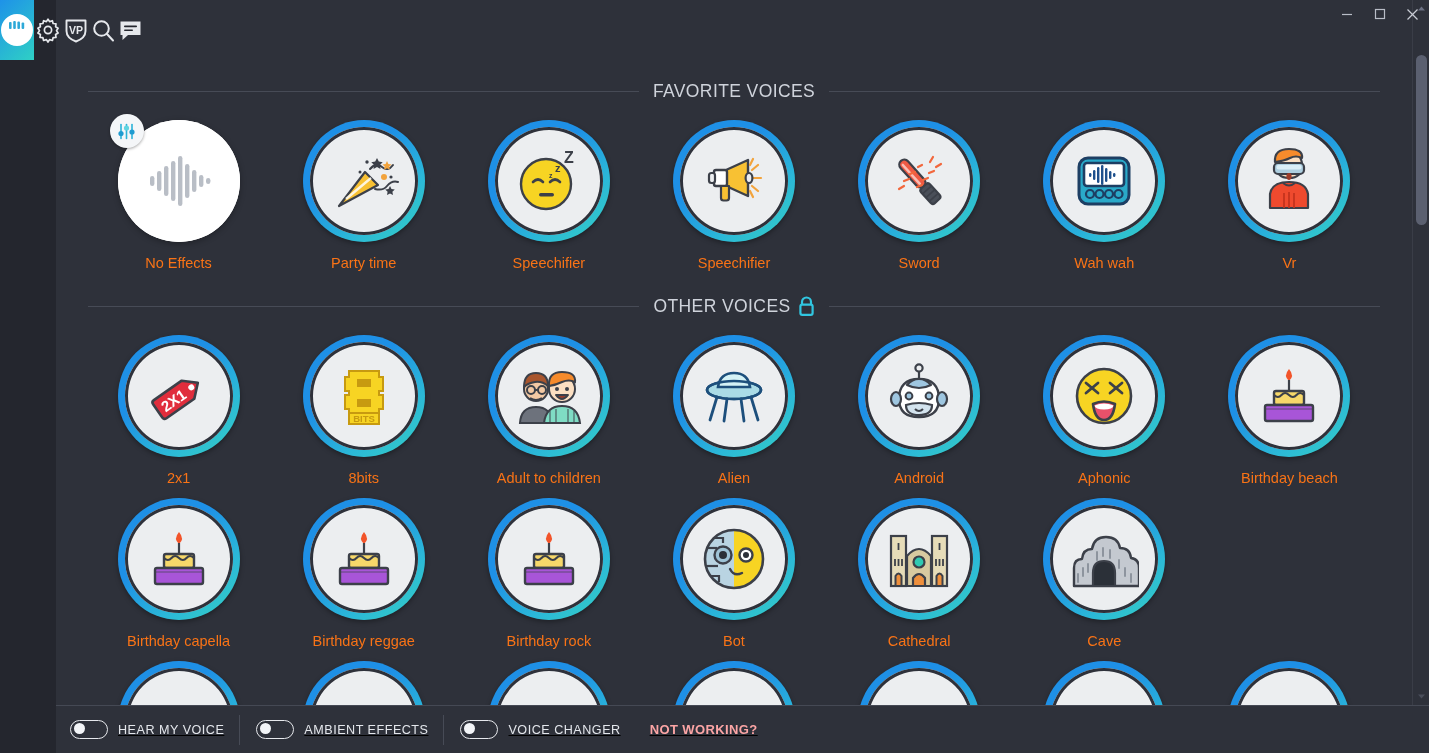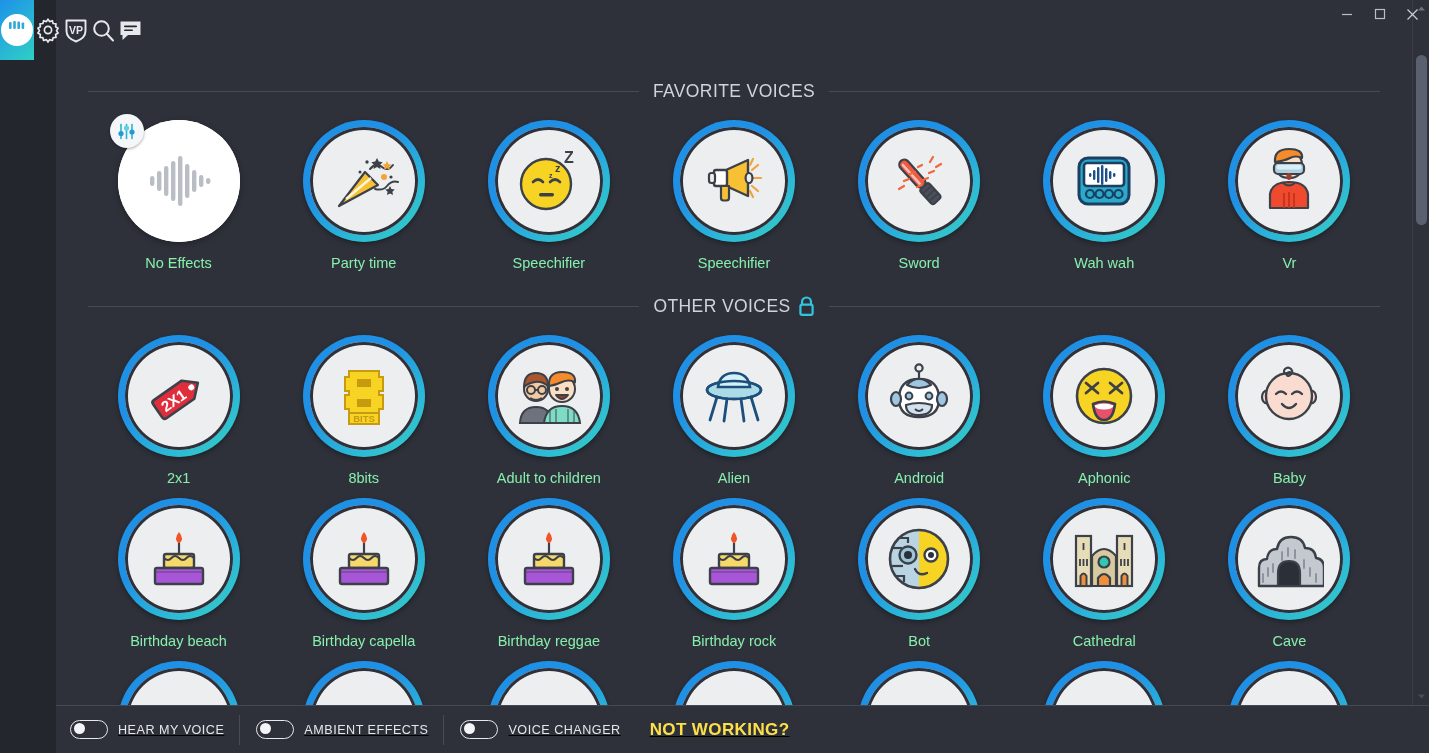--- a/index.html
+++ b/index.html
@@ -134,21 +134,21 @@
     border-radius: 50%;
     background: #f4f6f8;
     box-shadow: 0 1px 3px rgba(0,0,0,0.35);
     display: flex; align-items: center; justify-content: center;
   }
   .badge svg { width: 21px; height: 21px; display: block; }
 
   .voice-label {
     margin-top: 13px;
     font-size: 14.5px;
-    color: #86efac;
+    color: #f97316;
     text-align: center;
     white-space: nowrap;
   }
 
   
   #scrollbar {
     position: absolute; top: 0; right: 0;
     width: 17px; height: 705px;
     background: #2e313a;
     border-left: 1px solid #3a3d47;
@@ -200,23 +200,23 @@
     border-radius: 50%;
     background: #f2f4f7;
   }
   .toggle-label {
     font-size: 12.6px;
     letter-spacing: 0.5px;
     color: #e4e7ec;
     white-space: nowrap;
   }
   #not-working {
-    font-size: 17px;
+    font-size: 13px;
     letter-spacing: 0.4px;
-    color: #fde047;
+    color: #fca5a5;
     font-weight: bold;
     margin-left: 14px;
     cursor: pointer;
     white-space: nowrap;
   }
   .clip-row { overflow: hidden; }
 </style>
 </head>
 <body>
 
@@ -614,36 +614,20 @@
                     <line x1="53" y1="22" x2="41" y2="32"></line>
               </g>
               <path d="M24 43 q11-5 22 0 q-2 16-11 16 q-9 0-11-16 z" fill="#e8516a" stroke="#3c4049" stroke-width="2.6" stroke-linejoin="round"></path>
               <path d="M25.5 44.5 q9.5-4 19 0 q-.6 4-9.5 4 q-8.9 0-9.5-4 z" fill="#ffffff"></path>
             </svg>
           </div>
             </div>
           <div class="voice-label">Aphonic</div>
         </div>
 
-        <div class="voice-cell">
-          <div class="tile">
-              <div class="inner">
-            <svg class="art" viewBox="0 0 70 70">
-              <ellipse cx="13" cy="36" rx="5" ry="6.5" fill="#fadbd0" stroke="#3c4049" stroke-width="2.2"></ellipse>
-              <ellipse cx="57" cy="36" rx="5" ry="6.5" fill="#fadbd0" stroke="#3c4049" stroke-width="2.2"></ellipse>
-              <circle cx="35" cy="35" r="23" fill="#fadbd0" stroke="#3c4049" stroke-width="2.4"></circle>
-              <path d="M33 14 q-5-3-2-6 q3-3 6 0 q3 3 -1 6 q-3 2-3-0 q0-3 3-3" fill="none" stroke="#3c4049" stroke-width="2.2" stroke-linecap="round"></path>
-              <path d="M22 33 q5-5 10 0" fill="none" stroke="#3c4049" stroke-width="2.4" stroke-linecap="round"></path>
-              <path d="M38 33 q5-5 10 0" fill="none" stroke="#3c4049" stroke-width="2.4" stroke-linecap="round"></path>
-              <path d="M28 43 q7 8 14 0" fill="none" stroke="#3c4049" stroke-width="2.4" stroke-linecap="round"></path>
-            </svg>
-          </div>
-            </div>
-          <div class="voice-label">Baby</div>
-        </div>
 
         <div class="voice-cell">
           <div class="tile">
               <div class="inner">
             <svg class="art" viewBox="0 0 70 70">
               <path d="M35 8 q6 7 0 12 q-6-5 0-12 z" fill="#f2542a"></path>
               <line x1="35" y1="19" x2="35" y2="30" stroke="#3c4049" stroke-width="2.2"></line>
               <rect x="20" y="30" width="30" height="14" rx="2" fill="#f7d86a" stroke="#3c4049" stroke-width="2.4"></rect>
               <path d="M20 34 q4 4 7.5 0 q3.5-4 7.5 0 q4 4 7.5 0 q3.5-4 7.5 0" fill="none" stroke="#3c4049" stroke-width="2"></path>
               <rect x="11" y="44" width="48" height="16" rx="2" fill="#a855d8" stroke="#3c4049" stroke-width="2.4"></rect>

